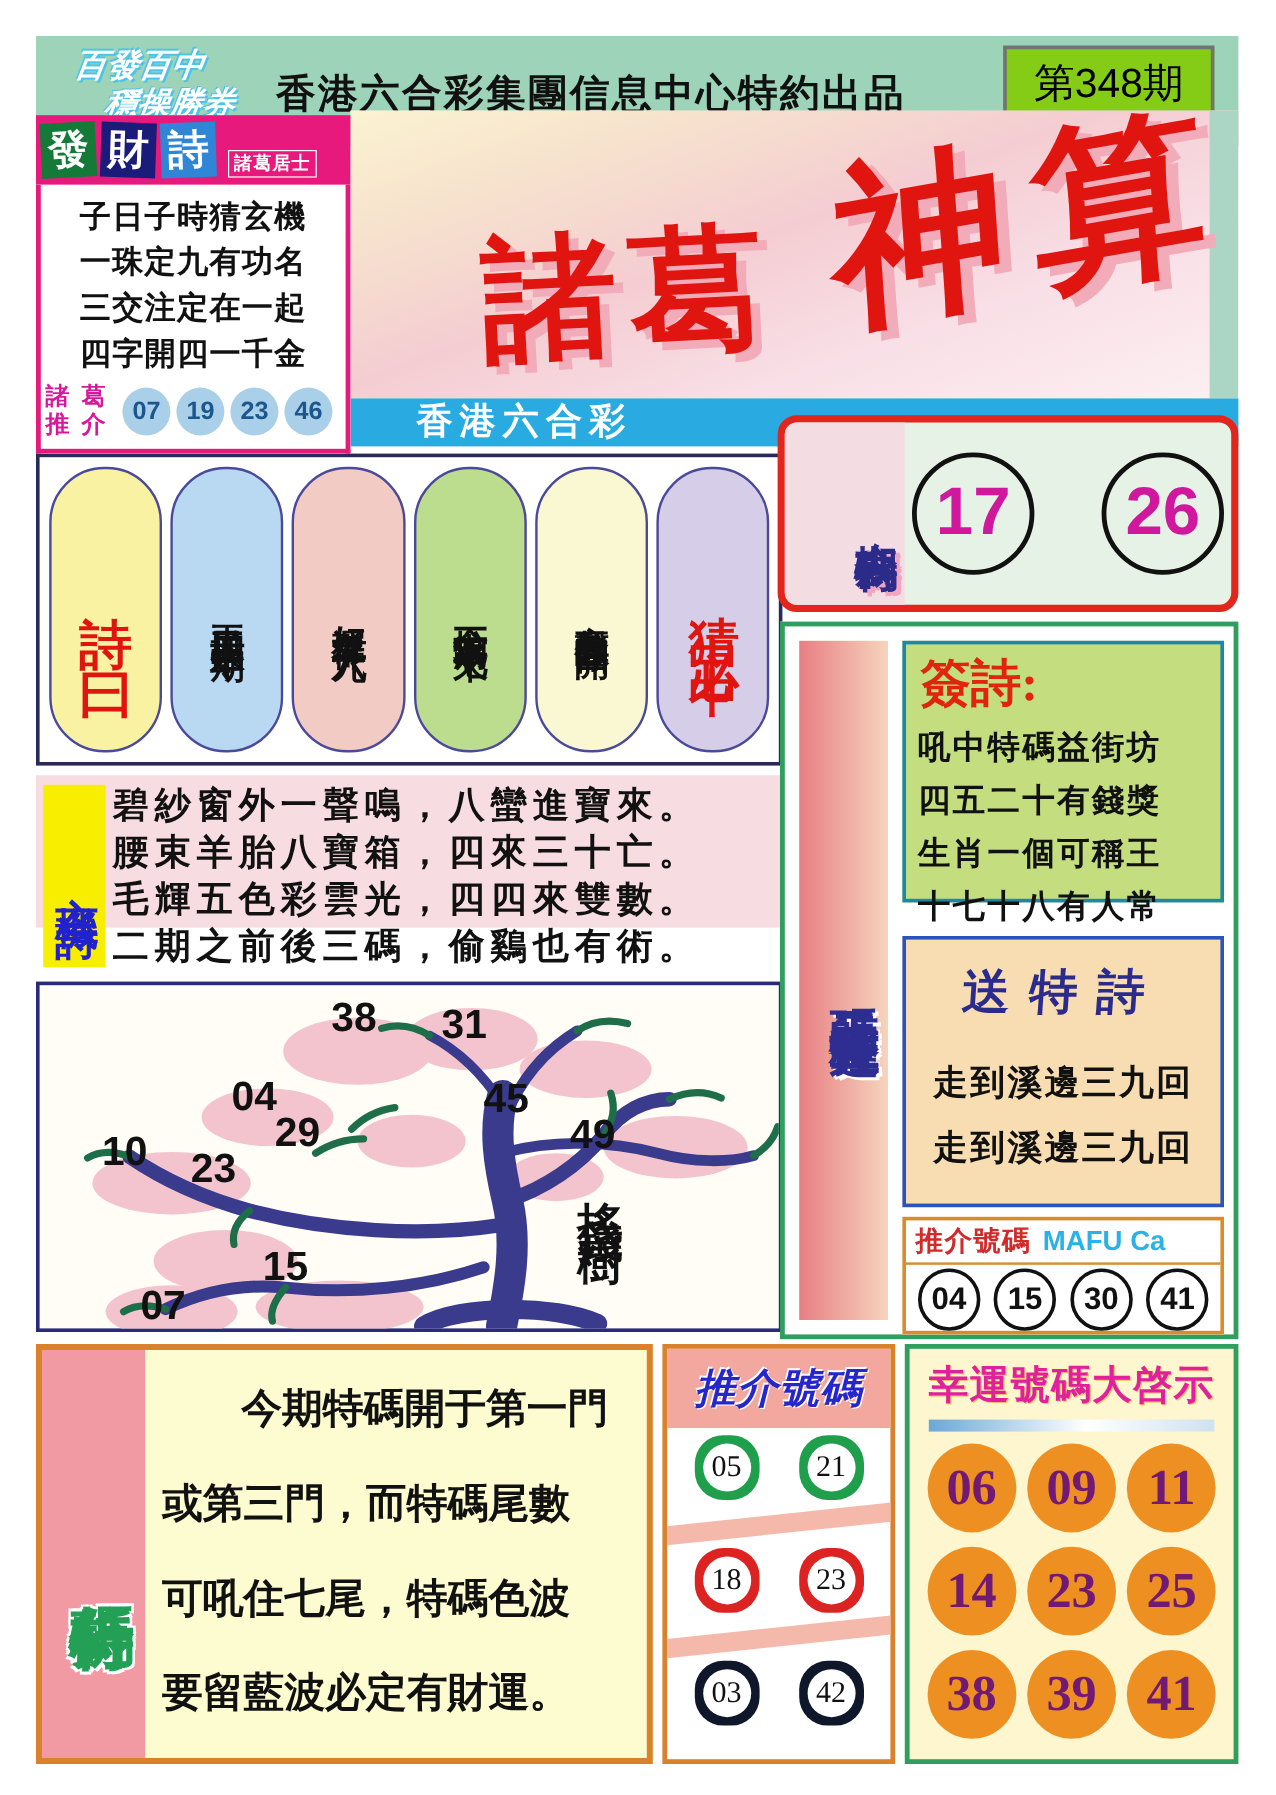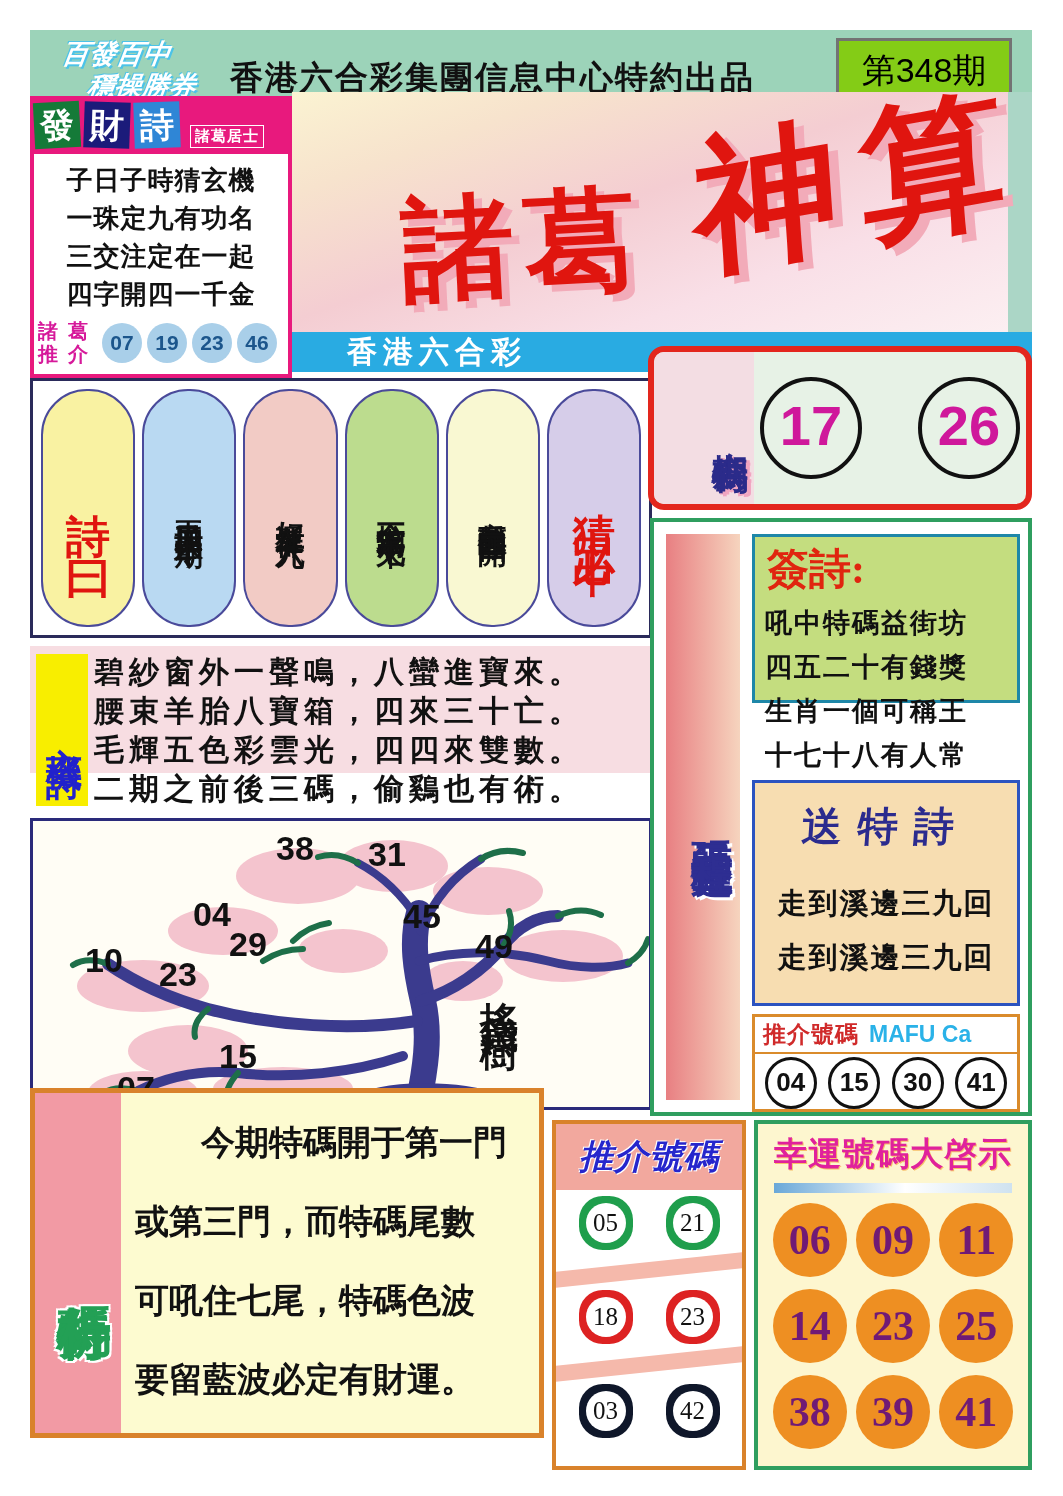--- a/index.html
+++ b/index.html
@@ -93,21 +93,21 @@
   .special-ball{width:94px;height:94px;border:4px solid #111;border-radius:50%;text-align:center;
                 line-height:90px;font-size:56px;font-weight:bold;color:#cf189b;}
 
   
   .right-col{position:absolute;left:650px;top:518px;width:382px;height:598px;background:#fff;
              border:4px solid #2f9e5f;box-sizing:border-box;}
   .zhang{position:absolute;left:12px;top:12px;width:74px;height:566px;
          background:linear-gradient(90deg,#e87f82,#f6d4be);writing-mode:vertical-rl;
          text-orientation:upright;text-align:center;font-weight:bold;font-size:42px;color:#2e2e92;
          text-shadow:3px 3px 0 #ffffff;letter-spacing:2px;}
-  .qianshi{position:absolute;left:98px;top:12px;width:268px;height:169px;background:#c4dd7f;
+  .qianshi{position:absolute;left:98px;top:12px;width:268px;height:218px;background:#c4dd7f;
            border:3px solid #1e87a8;box-sizing:border-box;padding:2px 10px;}
   .qianshi-title{font-size:42px;font-weight:bold;color:#e0250f;margin:2px 0 4px 2px;
                  font-family:"Liberation Serif",serif;}
   .qianshi-line{font-family:"Liberation Serif",serif;font-weight:bold;font-size:27px;color:#111;
                 line-height:44px;letter-spacing:2px;white-space:nowrap;}
   .songte{position:absolute;left:98px;top:258px;width:268px;height:226px;background:#f7ddb1;
           border:3px solid #2b53c0;box-sizing:border-box;text-align:center;}
   .songte-title{margin-top:16px;font-family:"Liberation Serif",serif;font-weight:bold;font-size:40px;
                 color:#2b2b8e;letter-spacing:16px;transform:skewX(-4deg);}
   .songte-line{font-family:"Liberation Serif",serif;font-weight:bold;font-size:29px;color:#111;
@@ -116,21 +116,21 @@
   .mafu{position:absolute;left:98px;top:492px;width:268px;height:98px;background:#fff;
         border:3px solid #da8b2b;box-sizing:border-box;}
   .mafu-head{display:flex;align-items:center;gap:10px;padding:2px 8px;border-bottom:2px solid #da8b2b;}
   .mafu-label{font-size:23px;font-weight:bold;color:#d02a2a;letter-spacing:1px;}
   .mafu-brand{font-size:23px;font-weight:bold;color:#2ab2e8;}
   .mafu-balls{display:flex;justify-content:space-around;align-items:center;height:58px;padding:0 4px;}
   .mafu-ball{width:46px;height:46px;border:3px solid #111;border-radius:50%;text-align:center;
              line-height:44px;font-size:26px;font-weight:bold;color:#111;background:#fff;}
 
   
-  .analysis{position:absolute;left:30px;top:1088px;width:514px;height:350px;background:#fdfbd0;
+  .analysis{position:absolute;left:30px;top:1120px;width:514px;height:350px;background:#fdfbd0;
             border:5px solid #d9822b;box-sizing:border-box;display:flex;}
   .analysis-label{width:86px;background:#f29aa4;writing-mode:vertical-rl;text-orientation:upright;
                   text-align:center;font-weight:bold;font-size:54px;color:#23a055;
                   text-shadow:2px 2px 0 #fff,-2px -2px 0 #fff,2px -2px 0 #fff,-2px 2px 0 #fff;}
   .analysis-text{flex:1;padding:10px 6px 0 14px;}
   .analysis-line{font-size:34px;font-weight:bold;color:#111;line-height:79px;white-space:nowrap;
                  font-family:"Liberation Sans",sans-serif;}
   .analysis-line.first{text-indent:66px;}
 
   .midbox{position:absolute;left:552px;top:1120px;width:194px;height:350px;background:#fff;

